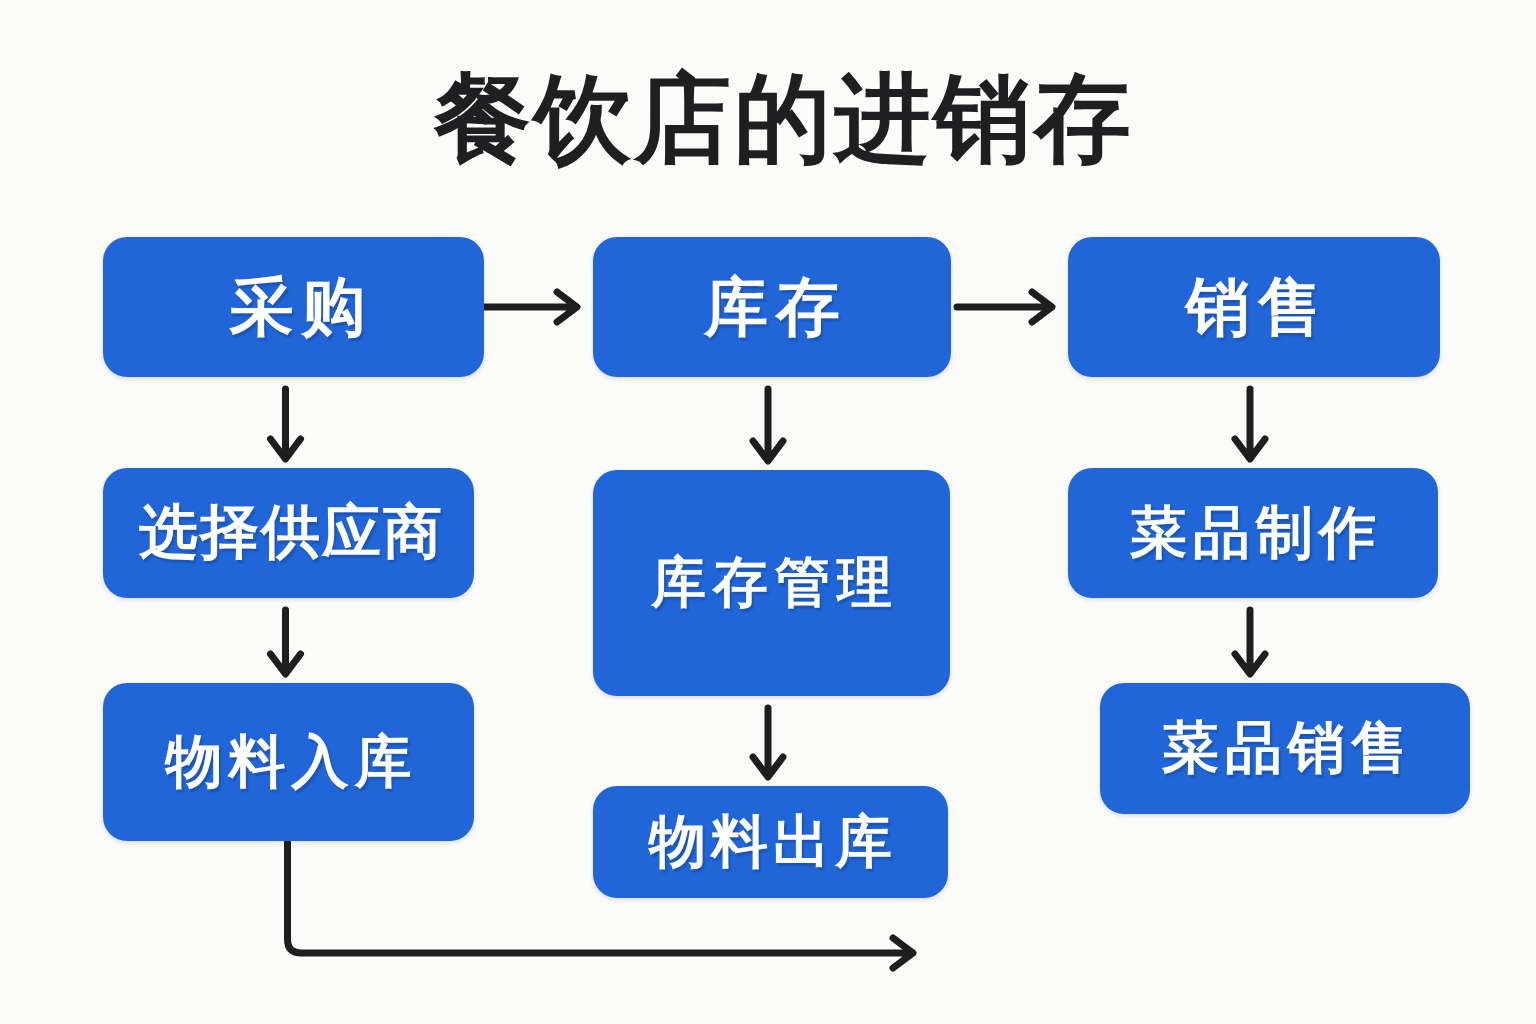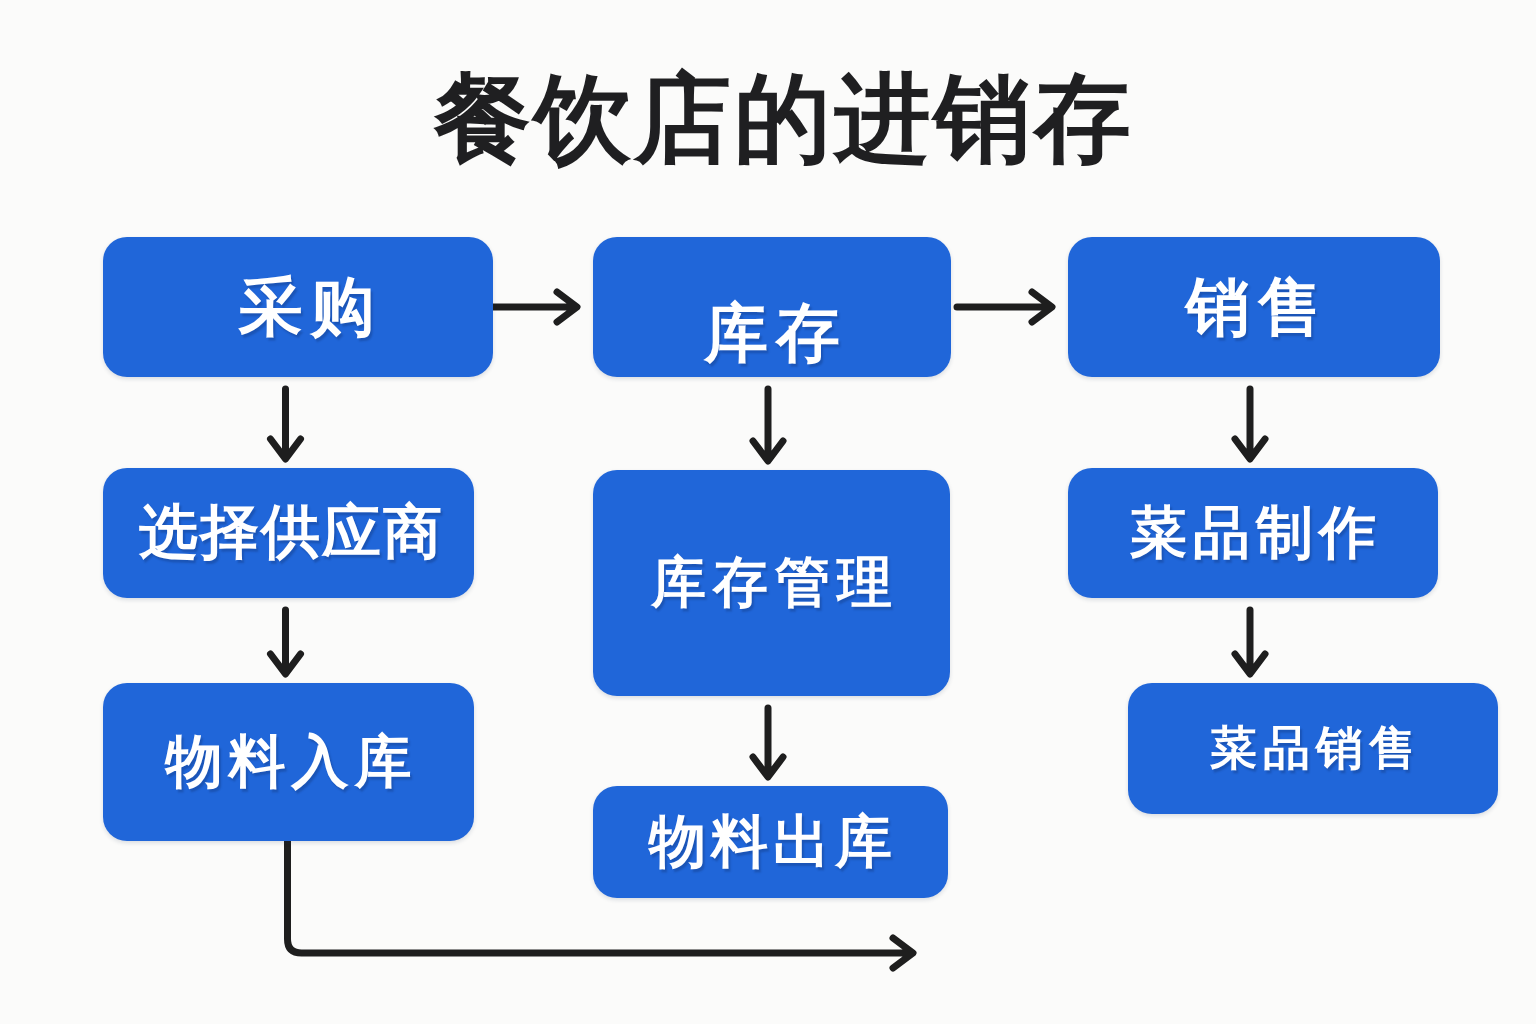--- a/index.html
+++ b/index.html
@@ -33,29 +33,29 @@
     color:var(--node-text,#ffffff);
     border-radius:24px;
     display:flex;align-items:center;justify-content:center;
     font-weight:800;
     box-shadow:0 2px 4px rgba(20,40,80,.14);
   }
   .node .lbl{
     text-shadow:2px 3px 2px rgba(10,25,60,.22);
     white-space:nowrap;
   }
-  #node-purchase            {left:103px;top:237px;width:365px;height:140px;font-size:64px;letter-spacing:8px;padding-left:25px;}
-  #node-inventory           {left:593px;top:237px;width:350px;height:140px;font-size:64px;letter-spacing:8px;padding-left:8px;align-items:flex-end;}
+  #node-purchase            {left:103px;top:237px;width:365px;height:140px;font-size:64px;letter-spacing:8px;padding-left:16px;}
+  #node-inventory           {left:593px;top:237px;width:350px;height:140px;font-size:64px;letter-spacing:8px;padding-left:8px;}
   #node-sales               {left:1068px;top:237px;width:364px;height:140px;font-size:64px;letter-spacing:8px;padding-left:8px;}
   #node-select-supplier     {left:103px;top:468px;width:365px;height:130px;font-size:59px;letter-spacing:2px;padding-left:6px;}
   #node-inventory-management{left:593px;top:470px;width:350px;height:226px;font-size:55px;letter-spacing:7px;padding-left:7px;}
   #node-dish-preparation    {left:1068px;top:468px;width:364px;height:130px;font-size:57px;letter-spacing:6px;padding-left:6px;}
   #node-material-inbound    {left:103px;top:683px;width:365px;height:158px;font-size:57px;letter-spacing:6px;padding-left:6px;}
   #node-material-outbound   {left:593px;top:786px;width:350px;height:112px;font-size:57px;letter-spacing:5px;padding-left:5px;}
-  #node-dish-sales          {left:1128px;top:683px;width:364px;height:131px;font-size:47px;letter-spacing:6px;padding-left:6px;}
+  #node-dish-sales          {left:1100px;top:683px;width:364px;height:131px;font-size:57px;letter-spacing:6px;padding-left:6px;}
 </style>
 </head>
 <body>
 
 <div class="canvas" style="--node-fill: #2066d9; --node-text: #ffffff; --arrow: #1e1e1e; --bg: #fbfbfa; --title: #1f1f21;">
   <h1 class="title">餐饮店的进销存</h1>
 
   <svg class="arrows" viewBox="0 0 1536 1024" xmlns="http://www.w3.org/2000/svg">
       <path d="M482,307 L568,307 M557,292 L577,307 L557,322"></path>
       <path d="M957,307 L1043,307 M1032,292 L1052,307 L1032,322"></path>

